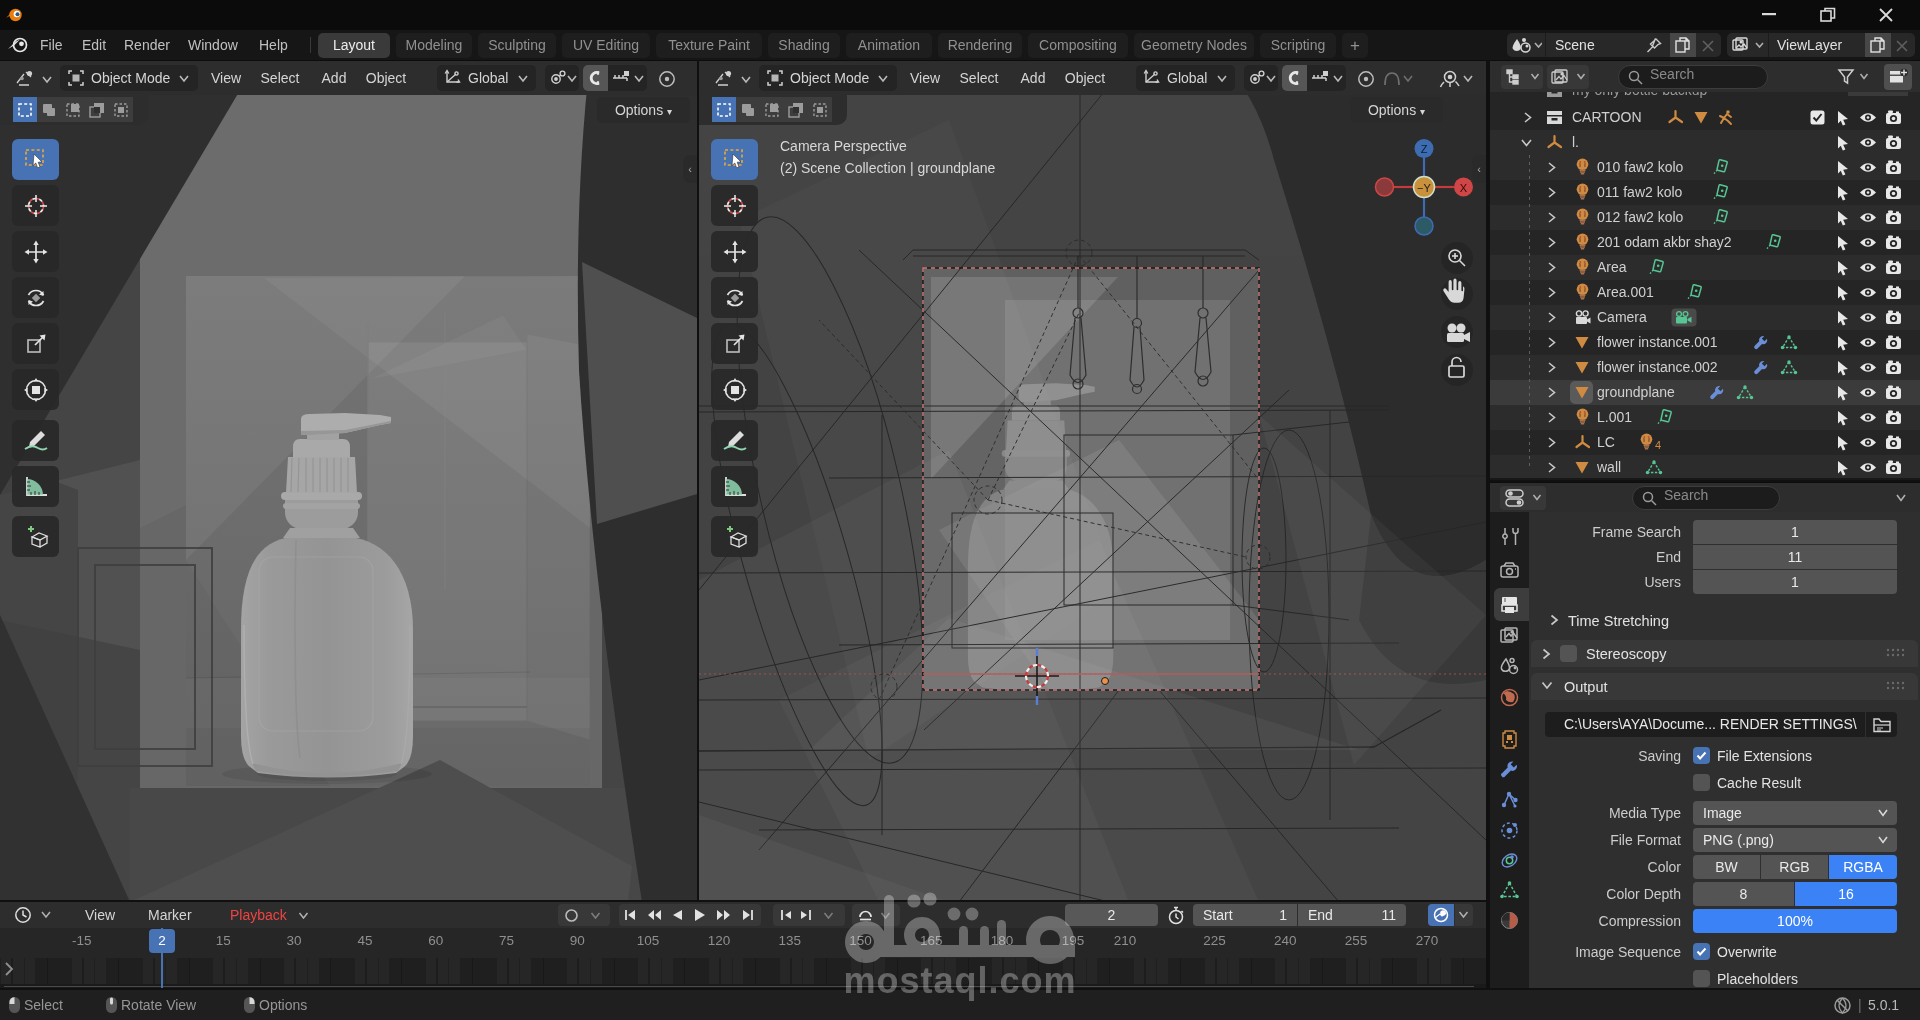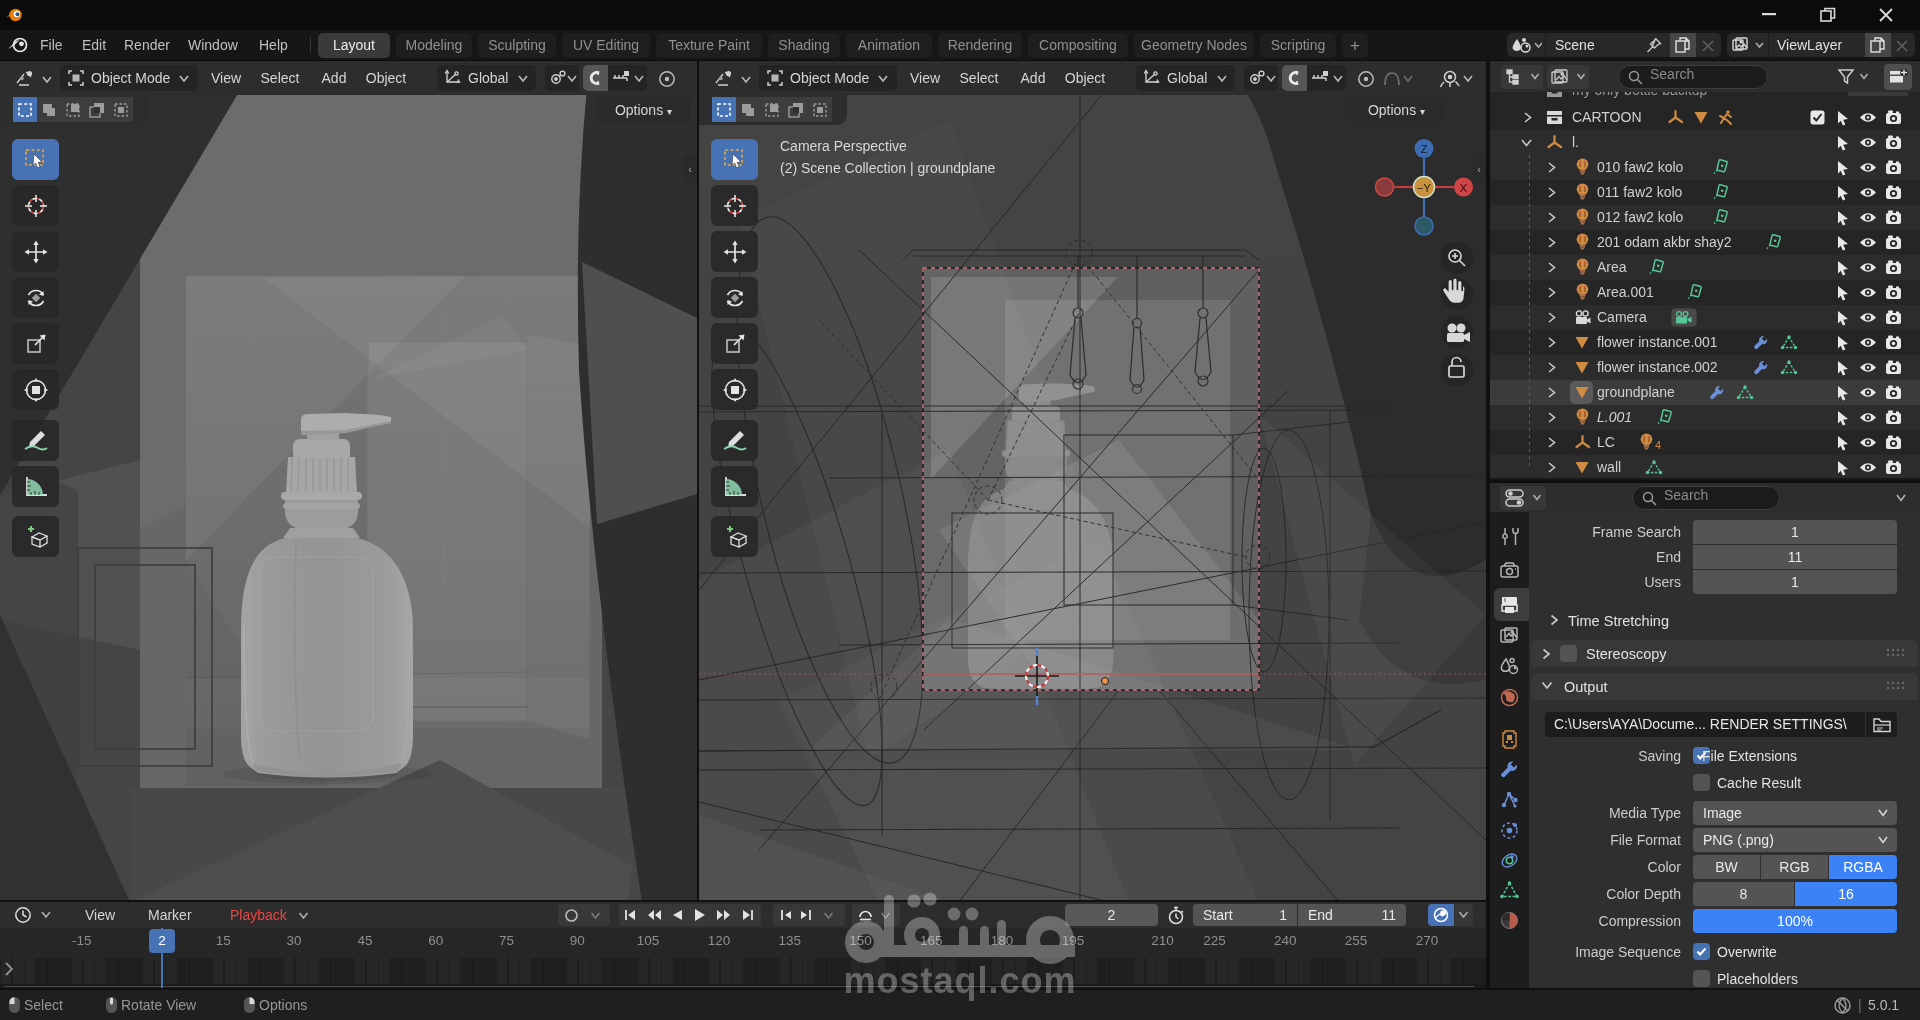--- a/index.html
+++ b/index.html
@@ -1166,21 +1166,21 @@
           <circle cx="9" cy="6.5" r="1.3" fill="#e8e8e8"></circle>
         </svg>
         <svg class="abs" style="left:395px;top:4px" width="17" height="16" viewBox="0 0 17 16">
 <rect x="1" y="4" width="15" height="11" rx="2" fill="#e8e8e8"></rect>
           <circle cx="8.5" cy="9.5" r="3.6" fill="#252525"></circle>
           <circle cx="8.5" cy="9.5" r="1.8" fill="#e8e8e8"></circle>
 <rect x="3" y="1.5" width="5" height="2.5" rx="1" fill="#e8e8e8"></rect>
           <rect x="11" y="2.5" width="3" height="1.5" fill="#e8e8e8"></rect>
         </svg>
       </div>
-      <div class="orow" style="top:344.5px;background:rgba(255,255,255,0.035);font-style:italic;">
+      <div class="orow" style="top:344.5px;background:rgba(255,255,255,0.035);">
         <svg class="abs" style="left:58px;top:7px" width="8" height="11" viewBox="0 0 8 11">
           <path d="M1 1 l5.5 4.5 L1 10" fill="none" stroke="#c8c8c8" stroke-width="1.6"></path>
         </svg>
         <svg class="abs" style="left:84px;top:3px" width="17" height="17" viewBox="0 0 17 17">
 <circle cx="8.5" cy="6.3" r="5.8" fill="#cf8b42"></circle>
 <path d="M5.8 5 Q6.4 7.5 6 9 M11.2 5 Q10.6 7.5 11 9" stroke="#7a4a28" stroke-width="1.1" fill="none"></path>
 <circle cx="6.3" cy="4" r="0.9" fill="#b5513a"></circle>
           <circle cx="10.7" cy="4" r="0.9" fill="#b5513a"></circle>
 <path d="M5.5 12.2 h6 M6 14 h5 M6.8 15.8 h3.4" stroke="#a8714c" stroke-width="1.4"></path>
         </svg>
@@ -1404,34 +1404,34 @@
           <circle cx="2" cy="2" r="1.2"></circle>
           <circle cx="7" cy="2" r="1.2"></circle>
           <circle cx="12" cy="2" r="1.2"></circle>
           <circle cx="17" cy="2" r="1.2"></circle>
           <circle cx="2" cy="7" r="1.2"></circle>
           <circle cx="7" cy="7" r="1.2"></circle>
           <circle cx="12" cy="7" r="1.2"></circle>
           <circle cx="17" cy="7" r="1.2"></circle>
         </g>
       </svg>
-      <div class="abs" style="left:55px;top:230px;width:320px;height:25px;background:#1d1d1d;border-radius:4px 0 0 4px;color:#e8e8e8;font-size:14px;line-height:25px;padding-left:9px;white-space:nowrap;overflow:hidden">C:\Users\AYA\Docume... RENDER SETTINGS\</div>
+      <div class="abs" style="left:55px;top:230px;width:320px;height:25px;background:#1d1d1d;border-radius:4px 0 0 4px;color:#e8e8e8;font-size:14px;line-height:25px;padding-left:19px;white-space:nowrap;overflow:hidden">C:\Users\AYA\Docume... RENDER SETTINGS\</div>
 <div class="abs" style="left:376px;top:230px;width:31px;height:25px;background:#1d1d1d;border-radius:0 4px 4px 0"></div>
 <svg class="abs" style="left:383px;top:234px" width="18" height="17" viewBox="0 0 18 17">
         <path d="M1 3 h5 l2 2.5 h9 v10 h-16 Z" fill="none" stroke="#d5d5d5" stroke-width="1.4"></path>
         <path d="M1 9 h16" stroke="#d5d5d5" stroke-width="1.2"></path>
         <path d="M4 12 h6 M4 14 h4" stroke="#d5d5d5" stroke-width="1"></path>
       </svg>
       <div class="plabel" style="left:0;top:262px;width:191px">Saving</div>
       <div class="chk on" style="left:203px;top:265px">
         <svg class="abs" style="left:2px;top:2px" width="13" height="13" viewBox="0 0 13 13">
           <path d="M2.5 6.5 l2.6 3 L10.5 3.5" fill="none" stroke="#fff" stroke-width="2"></path>
         </svg>
       </div>
-      <div class="cklbl" style="left:212px;top:265px">File Extensions</div>
+      <div class="cklbl" style="left:227px;top:265px">File Extensions</div>
       <div class="chk" style="left:203px;top:292px"></div>
       <div class="cklbl" style="left:227px;top:292px">Cache Result</div>
       <div class="plabel" style="left:0;top:319px;width:191px">Media Type</div>
       <div class="fld" style="left:203px;top:319px;width:204px;height:24px;line-height:24px;border-radius:4px;text-align:left;padding-left:10px">Image
 <svg class="abs" style="right:8px;top:8px" width="12" height="9">
           <path d="M2 1 l4 5.5 L10 1" fill="none" stroke="#d8d8d8" stroke-width="1.6"></path>
         </svg></div>
       <div class="plabel" style="left:0;top:346px;width:191px">File Format</div>
       <div class="fld" style="left:203px;top:346px;width:204px;height:24px;line-height:24px;border-radius:4px;text-align:left;padding-left:10px">PNG (.png)
 <svg class="abs" style="right:8px;top:8px" width="12" height="9">
@@ -1553,21 +1553,21 @@
       <div class="abs" style="left:405.7px;top:31px;width:60px;text-align:center;color:#8f8f8f;font-size:13.5px">60</div>
       <div class="abs" style="left:476.5px;top:31px;width:60px;text-align:center;color:#8f8f8f;font-size:13.5px">75</div>
       <div class="abs" style="left:547.3px;top:31px;width:60px;text-align:center;color:#8f8f8f;font-size:13.5px">90</div>
       <div class="abs" style="left:618.0999999999999px;top:31px;width:60px;text-align:center;color:#8f8f8f;font-size:13.5px">105</div>
       <div class="abs" style="left:688.9px;top:31px;width:60px;text-align:center;color:#8f8f8f;font-size:13.5px">120</div>
       <div class="abs" style="left:759.6999999999999px;top:31px;width:60px;text-align:center;color:#8f8f8f;font-size:13.5px">135</div>
       <div class="abs" style="left:830.5px;top:31px;width:60px;text-align:center;color:#8f8f8f;font-size:13.5px">150</div>
       <div class="abs" style="left:901.3px;top:31px;width:60px;text-align:center;color:#8f8f8f;font-size:13.5px">165</div>
       <div class="abs" style="left:972.0999999999999px;top:31px;width:60px;text-align:center;color:#8f8f8f;font-size:13.5px">180</div>
       <div class="abs" style="left:1042.9px;top:31px;width:60px;text-align:center;color:#8f8f8f;font-size:13.5px">195</div>
-      <div class="abs" style="left:1113.6999999999998px;top:31px;width:60px;text-align:right;color:#8f8f8f;font-size:13.5px">210</div>
+      <div class="abs" style="left:1113.6999999999998px;top:31px;width:60px;text-align:left;color:#8f8f8f;font-size:13.5px">210</div>
       <div class="abs" style="left:1184.5px;top:31px;width:60px;text-align:center;color:#8f8f8f;font-size:13.5px">225</div>
       <div class="abs" style="left:1255.3px;top:31px;width:60px;text-align:center;color:#8f8f8f;font-size:13.5px">240</div>
       <div class="abs" style="left:1326.1px;top:31px;width:60px;text-align:center;color:#8f8f8f;font-size:13.5px">255</div>
       <div class="abs" style="left:1396.8999999999999px;top:31px;width:60px;text-align:center;color:#8f8f8f;font-size:13.5px">270</div>
       <div class="abs" style="left:0;top:56px;width:1486px;height:26px;background:#1f1f1f"></div>
 <div class="abs" style="left:0;top:56px;width:1486px;height:26px;background:repeating-linear-gradient(90deg,#181818 0 1px,transparent 1px 23.6px)"></div>
 <div class="abs" style="left:11px;top:56px;width:1475px;height:26px;background:repeating-linear-gradient(90deg,#161616 0 2px,transparent 2px 70.8px)"></div>
 <div class="abs" style="left:0;top:56px;width:1486px;height:26px;background:repeating-linear-gradient(90deg,rgba(255,255,255,0.03) 0 35.4px,transparent 35.4px 70.8px)"></div>
 <div class="abs" style="left:0;top:82px;width:1486px;height:4px;background:#1a1a1a"></div>
 <div class="abs" style="left:4px;top:84px;width:1470px;height:1px;background:#4a4a4a"></div>

